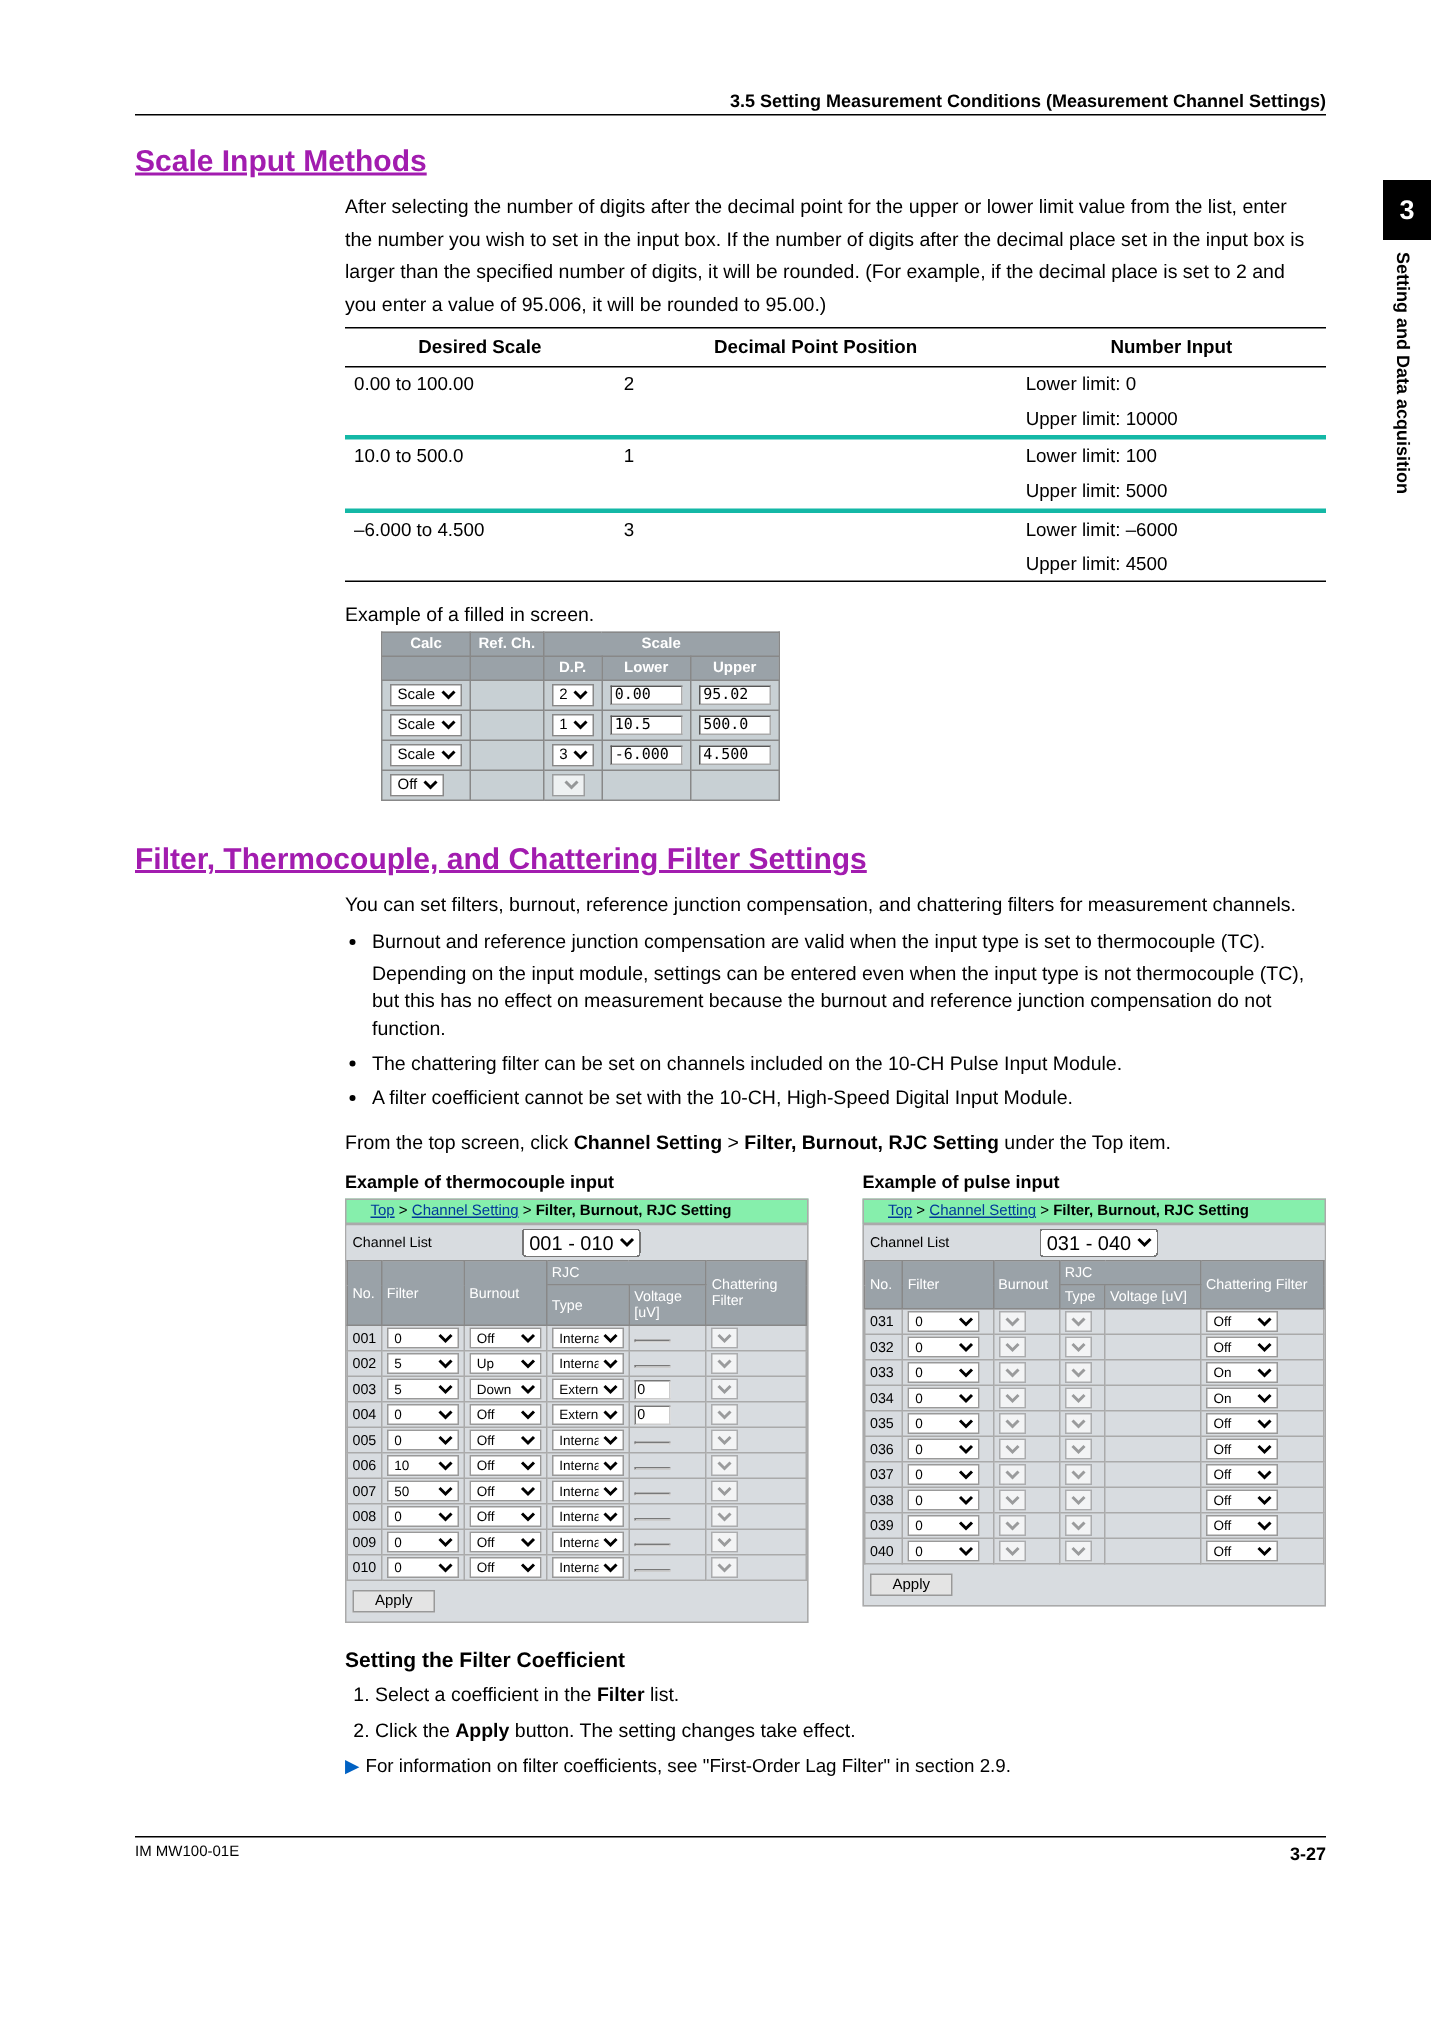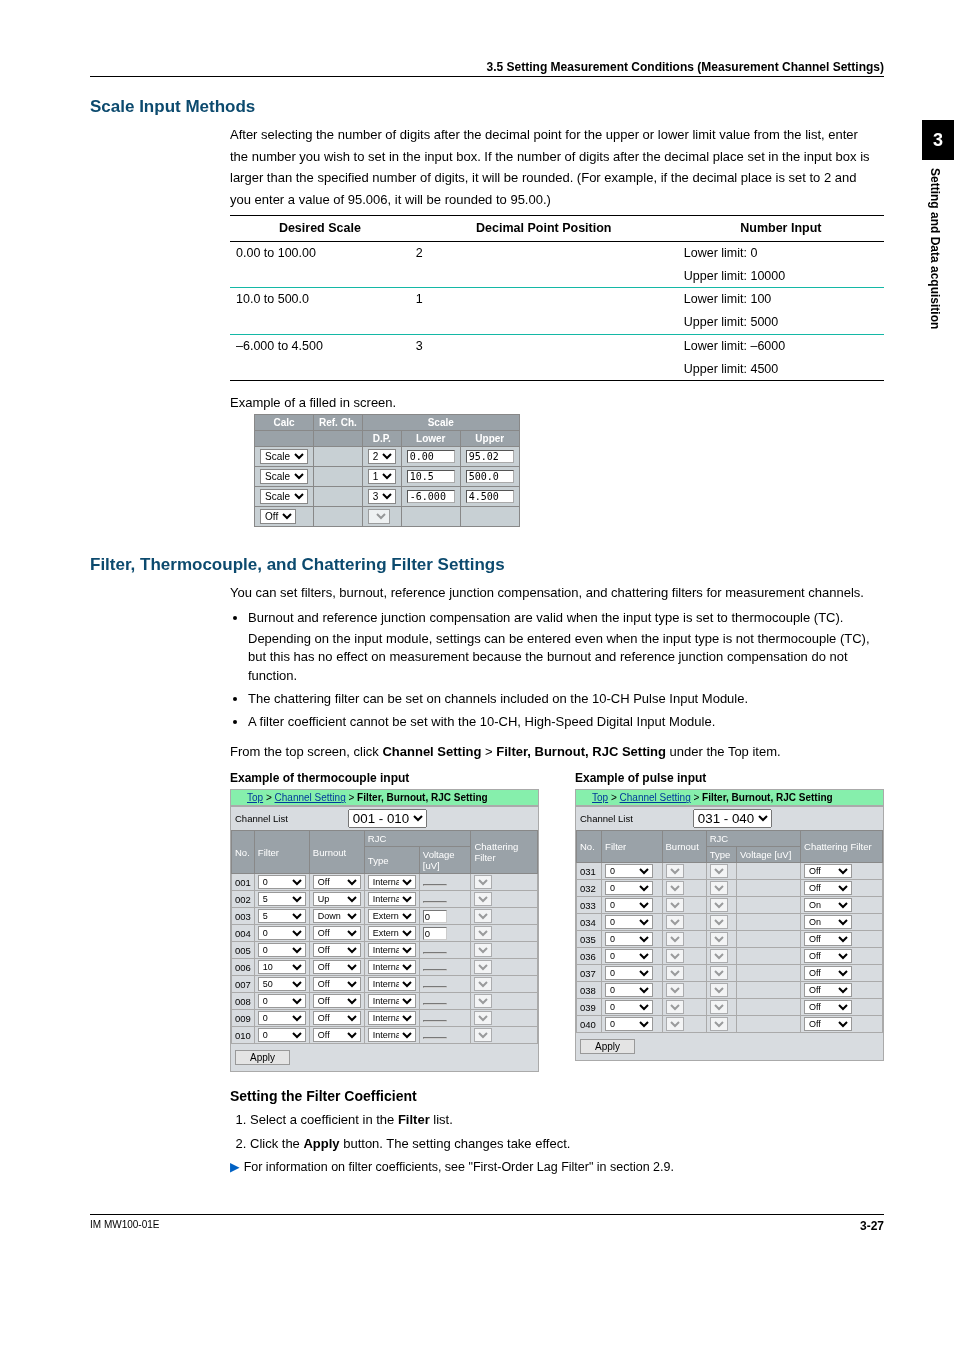--- a/index.html
+++ b/index.html
@@ -43,23 +43,24 @@
   }
   .sec-header {
     text-align: right;
     font-size: 12px;
     font-weight: bold;
     border-bottom: 1px solid #000;
     padding-bottom: 2px;
     margin-bottom: 20px;
   }
   h2 {
-    font-size: 17px;
+    font-size: 20px;
     margin: 10px 0 8px 0;
-    color: #0c4a6e;
+    color: #a21caf;
+    text-decoration: underline;
   }
   .body-text {
     margin-left: 140px;
     line-height: 1.5;
   }
   .body-text p {
     margin: 0 0 2px 0;
   }
   table.scale-table {
     width: 100%;
@@ -72,21 +73,21 @@
     border-top: 1px solid #000;
     border-bottom: 1px solid #000;
     padding: 3px 6px;
     font-weight: bold;
   }
   table.scale-table td {
     padding: 2px 6px;
     vertical-align: top;
   }
   table.scale-table tr.bb td {
-    border-bottom: 1px solid #14b8a6;
+    border-bottom: 3px solid #14b8a6;
   }
   table.scale-table tr.bb-strong td {
     border-bottom: 1px solid #000;
   }
   .example-caption {
     margin-left: 140px;
     margin-top: 14px;
     margin-bottom: 4px;
   }
   

